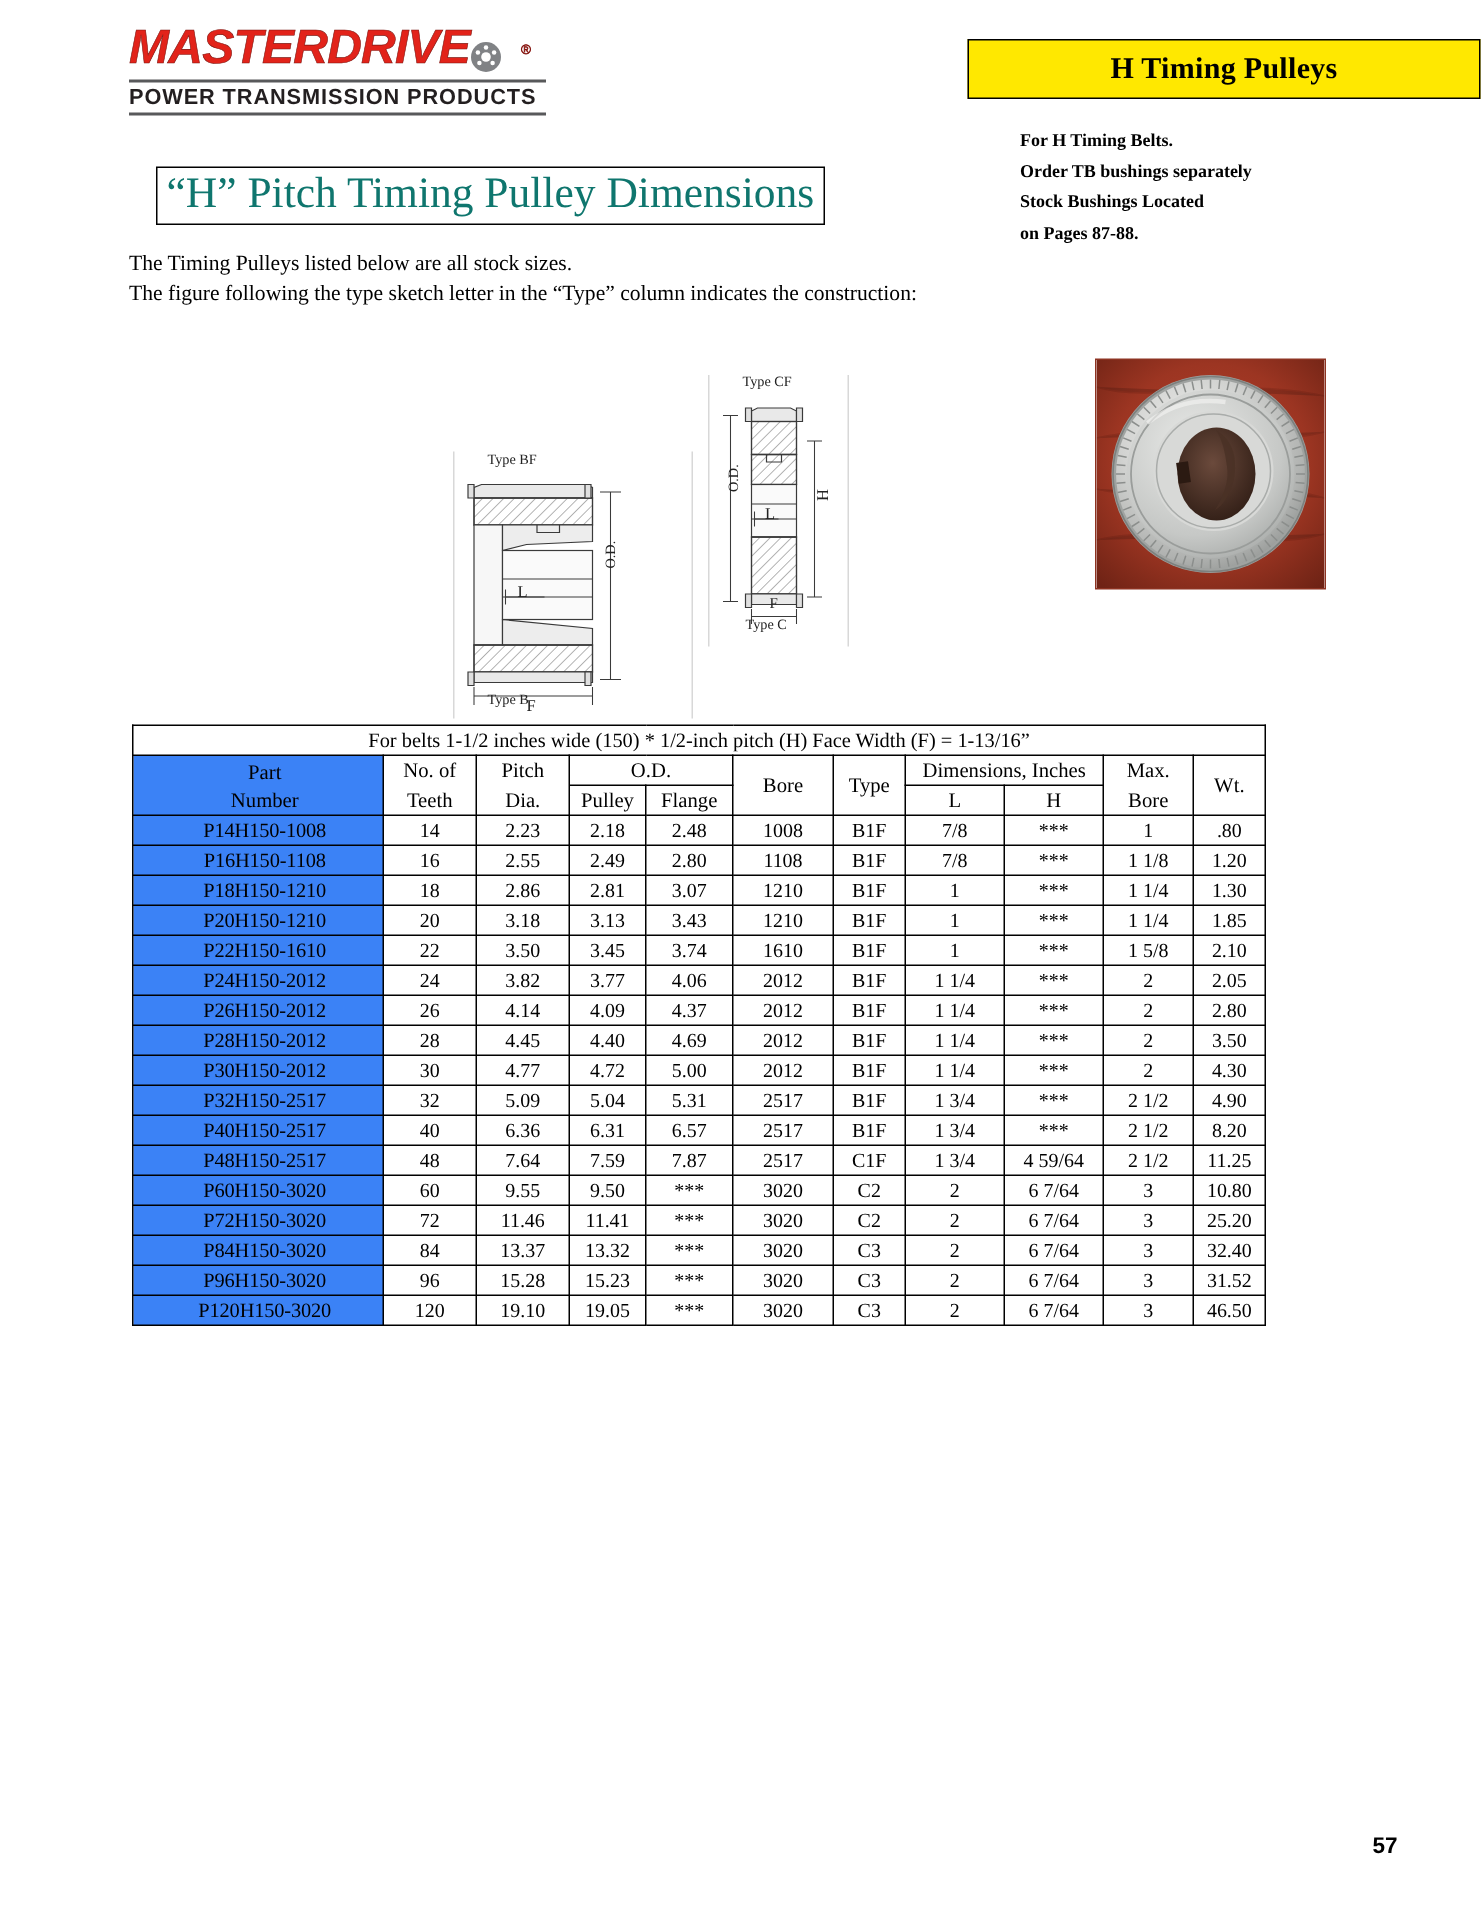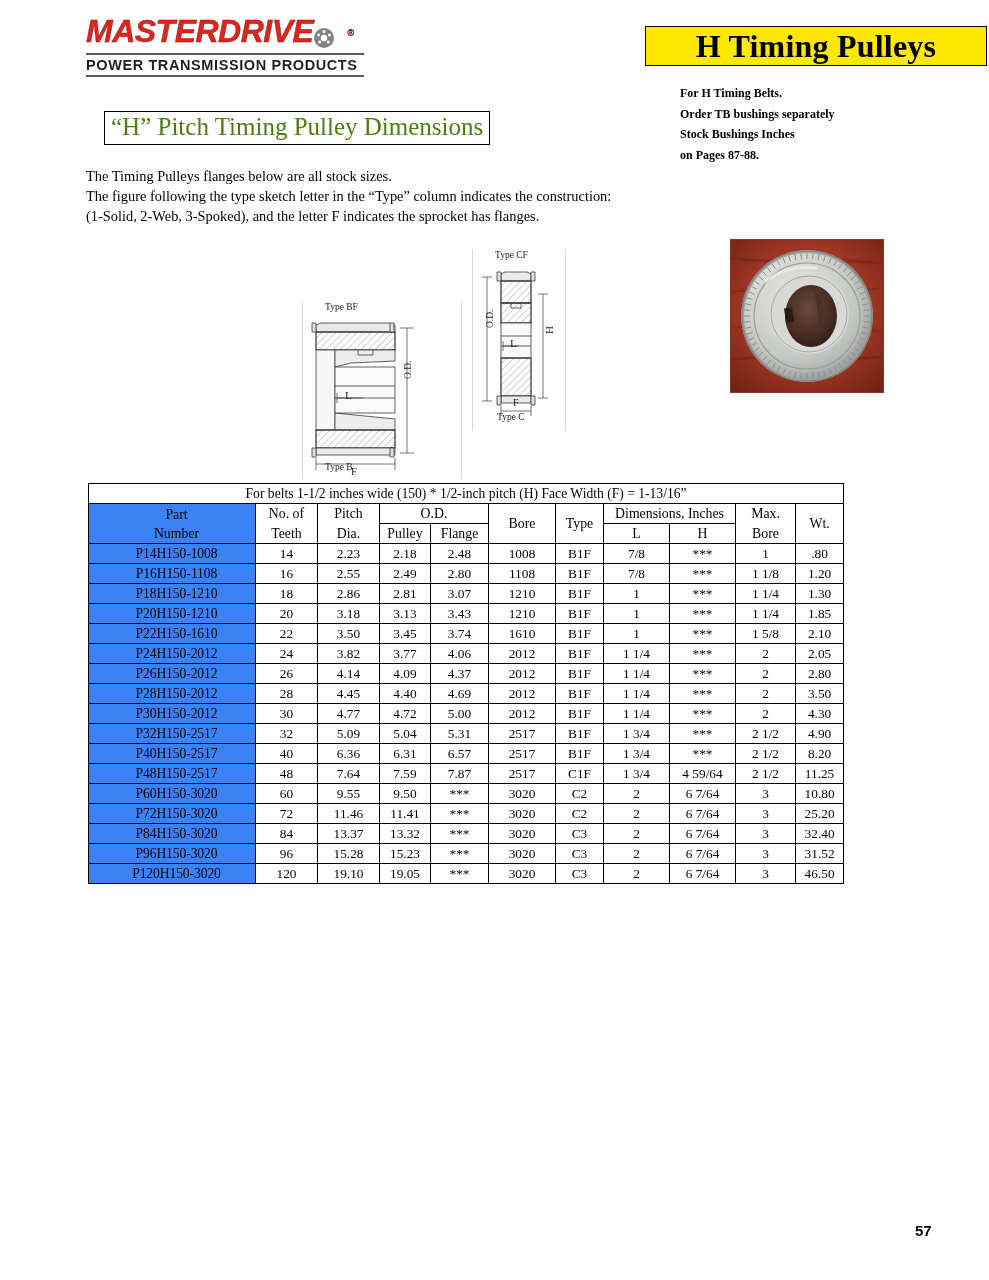--- a/index.html
+++ b/index.html
@@ -34,36 +34,36 @@
   #logo .rule2{height:2px;background:#58595b;margin-top:2px;width:278px;}
 
   
   #title-bar{
     position:absolute;left:645px;top:26px;width:342px;height:40px;
     background:#FFE800;border:1.5px solid #000;
     display:flex;align-items:center;justify-content:center;
     box-sizing:border-box;
   }
   #title-bar span{
-    font-weight:bold;font-size:32px;color:#000;letter-spacing:0.2px;
+    font-weight:bold;font-size:20px;color:#000;letter-spacing:0.2px;
   }
 
   
   #notes{
     position:absolute;left:680px;top:83px;width:310px;
     font-weight:bold;font-size:12px;line-height:20.5px;color:#000;
   }
 
   
   #heading-box{
     position:absolute;left:104px;top:111px;
     border:1.6px solid #000;padding:1px 6px 3px 6px;
     background:#fff;
   }
-  #heading-box span{font-size:25px;color:#4d7c0f;white-space:nowrap;}
+  #heading-box span{font-size:29px;color:#0f766e;white-space:nowrap;}
 
   
   #intro{
     position:absolute;left:86px;top:166px;width:600px;
     font-size:14.4px;line-height:20px;color:#000;
   }
 
   
   #fig-left{position:absolute;left:302px;top:253px;width:158px;height:178px;
             border-left:1px solid #d8d8d8;border-right:1px solid #d8d8d8;margin-top:48px;}
@@ -135,32 +135,31 @@
     <div class="rule2"></div>
   </div>
 
   <div id="title-bar">
     <span>H Timing Pulleys</span>
   </div>
 
   <div id="notes">
     <div>For H Timing Belts.</div>
     <div>Order TB bushings separately</div>
-    <div>Stock Bushings Inches</div>
+    <div>Stock Bushings Located</div>
     <div>on Pages 87-88.</div>
   </div>
 
   <div id="heading-box">
     <span>“H” Pitch Timing Pulley Dimensions</span>
   </div>
 
   <div id="intro">
-    <div>The Timing Pulleys flanges below are all stock sizes.</div>
+    <div>The Timing Pulleys listed below are all stock sizes.</div>
     <div>The figure following the type sketch letter in the “Type” column indicates the construction:</div>
-    <div>(1-Solid, 2-Web, 3-Spoked), and the letter F indicates the sprocket has flanges.</div>
   </div>
 
   <div id="fig-left">
     <svg width="158" height="178" viewBox="0 0 158 178">
       <defs>
         <pattern id="hatchA" width="5" height="5" patternUnits="userSpaceOnUse" patternTransform="rotate(45)">
           <line x1="0" y1="0" x2="0" y2="5" stroke="#6f6f6f" stroke-width="0.7"></line>
         </pattern>
       </defs>
       <g stroke="#3a3a3a" stroke-width="0.8" fill="#f2f2f2">

